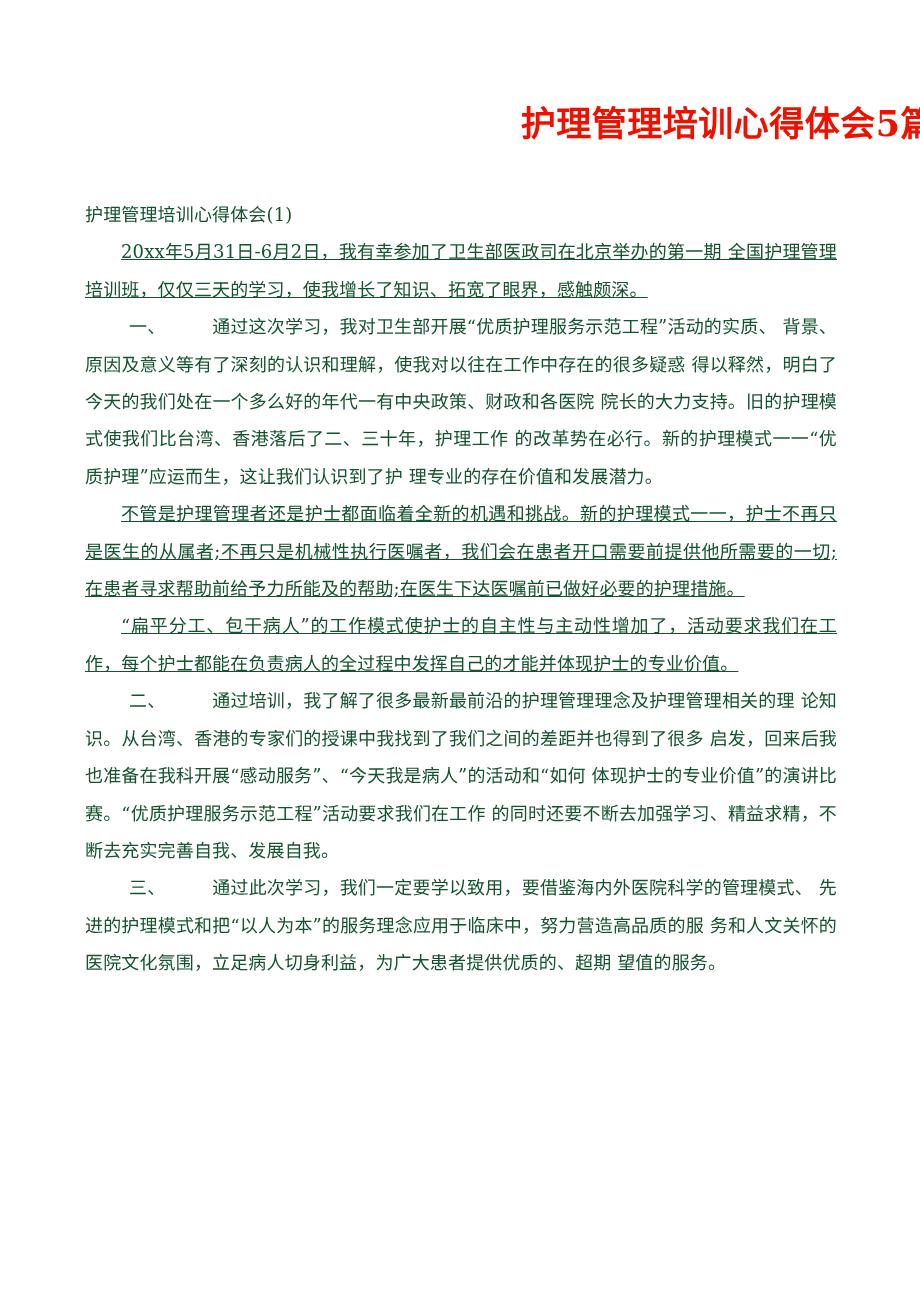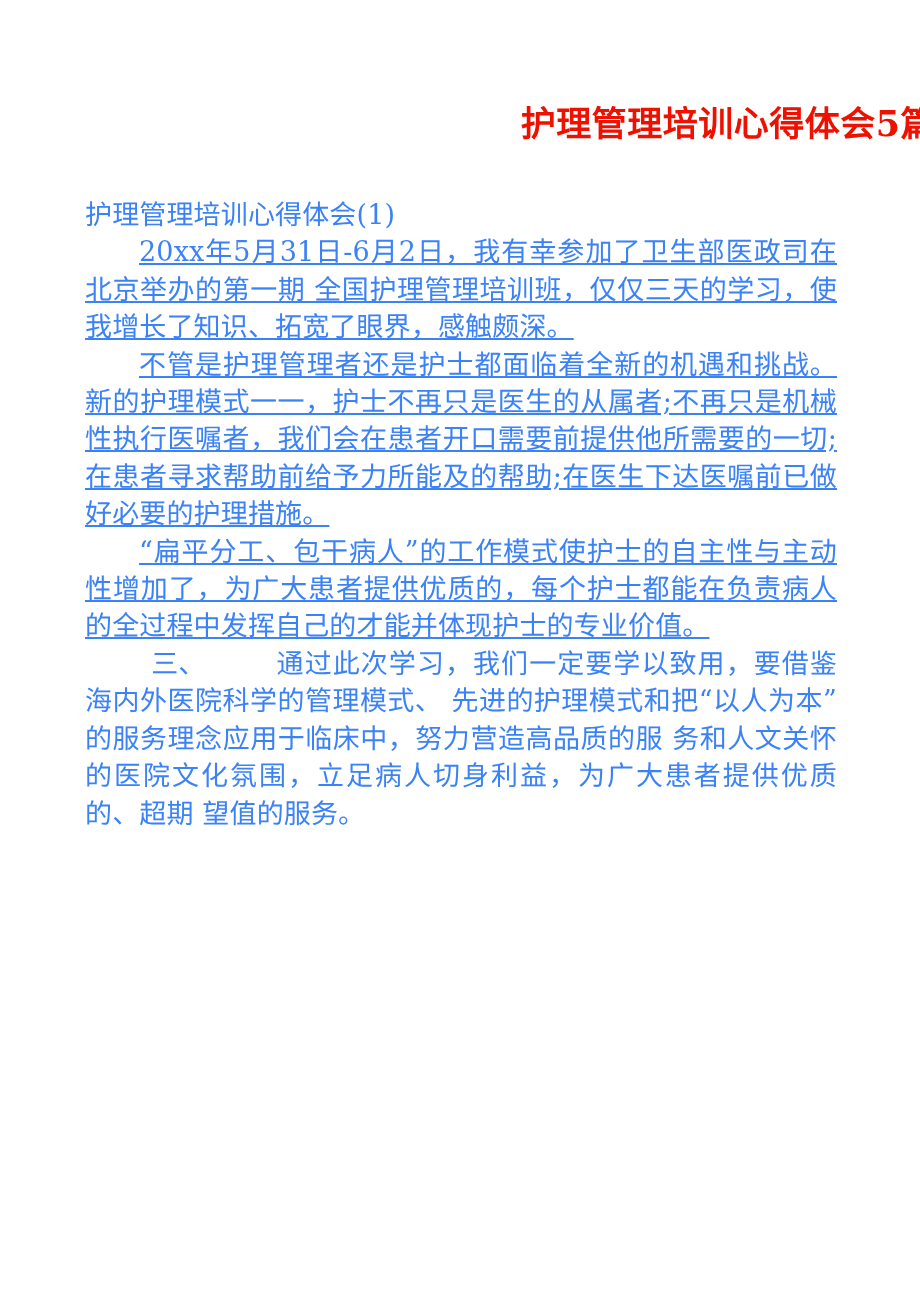--- a/index.html
+++ b/index.html
@@ -40,27 +40,27 @@
   }
 
   .body-block {
     position: absolute;
     top: 196px;
     left: 85px;
     width: 752px;
   }
 
   .para {
-    font-size: 27px;
+    font-size: 18px;
     line-height: 37.4px;
     text-align: justify;
     text-justify: inter-ideograph;
     letter-spacing: 0.15px;
     margin: 0;
-    color: #3b82f6;
+    color: #14532d;
     word-break: break-all;
   }
 
   .para.first-line-indent {
     text-indent: 2em;
     text-decoration: underline;
   }
 
   .para.heading-line {
     text-indent: 0;
@@ -82,22 +82,24 @@
 <div class="page">
 
   <div class="doc-title">护理管理培训心得体会5篇</div>
 
   <div class="body-block">
 
     <p class="para heading-line"><span>护理管理培训心得体会(1)</span></p>
 
     <p class="para first-line-indent">20xx年5月31日-6月2日，我有幸参加了卫生部医政司在北京举办的第一期 全国护理管理培训班，仅仅三天的学习，使我增长了知识、拓宽了眼界，感触颇深。</p>
 
+    <p class="para"><span class="sec-num">一、</span><span class="sec-gap"></span><span>通过这次学习，我对卫生部开展“优质护理服务示范工程”活动的实质、 背景、原因及意义等有了深刻的认识和理解，使我对以往在工作中存在的很多疑惑 得以释然，明白了今天的我们处在一个多么好的年代一有中央政策、财政和各医院 院长的大力支持。旧的护理模式使我们比台湾、香港落后了二、三十年，护理工作 的改革势在必行。新的护理模式一一“优质护理”应运而生，这让我们认识到了护 理专业的存在价值和发展潜力。</span></p>
 
     <p class="para first-line-indent">不管是护理管理者还是护士都面临着全新的机遇和挑战。新的护理模式一一，护士不再只是医生的从属者;不再只是机械性执行医嘱者，我们会在患者开口需要前提供他所需要的一切;在患者寻求帮助前给予力所能及的帮助;在医生下达医嘱前已做好必要的护理措施。</p>
 
-    <p class="para first-line-indent">“扁平分工、包干病人”的工作模式使护士的自主性与主动性增加了，为广大患者提供优质的，每个护士都能在负责病人的全过程中发挥自己的才能并体现护士的专业价值。</p>
+    <p class="para first-line-indent">“扁平分工、包干病人”的工作模式使护士的自主性与主动性增加了，活动要求我们在工作，每个护士都能在负责病人的全过程中发挥自己的才能并体现护士的专业价值。</p>
 
+    <p class="para"><span class="sec-num">二、</span><span class="sec-gap"></span><span>通过培训，我了解了很多最新最前沿的护理管理理念及护理管理相关的理 论知识。从台湾、香港的专家们的授课中我找到了我们之间的差距并也得到了很多 启发，回来后我也准备在我科开展“感动服务”、“今天我是病人”的活动和“如何 体现护士的专业价值”的演讲比赛。“优质护理服务示范工程”活动要求我们在工作 的同时还要不断去加强学习、精益求精，不断去充实完善自我、发展自我。</span></p>
 
     <p class="para"><span class="sec-num">三、</span><span class="sec-gap"></span><span>通过此次学习，我们一定要学以致用，要借鉴海内外医院科学的管理模式、 先进的护理模式和把“以人为本”的服务理念应用于临床中，努力营造高品质的服 务和人文关怀的医院文化氛围，立足病人切身利益，为广大患者提供优质的、超期 望值的服务。</span></p>
 
   </div>
 </div>
 
 </body></html>

